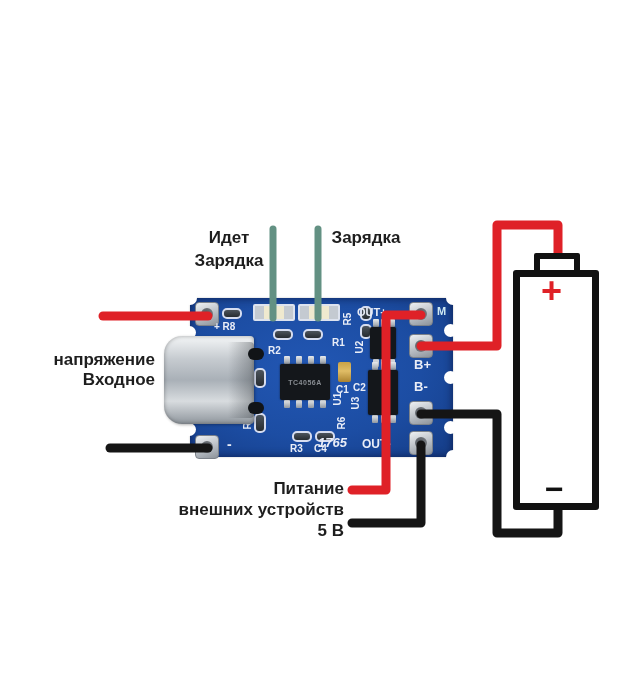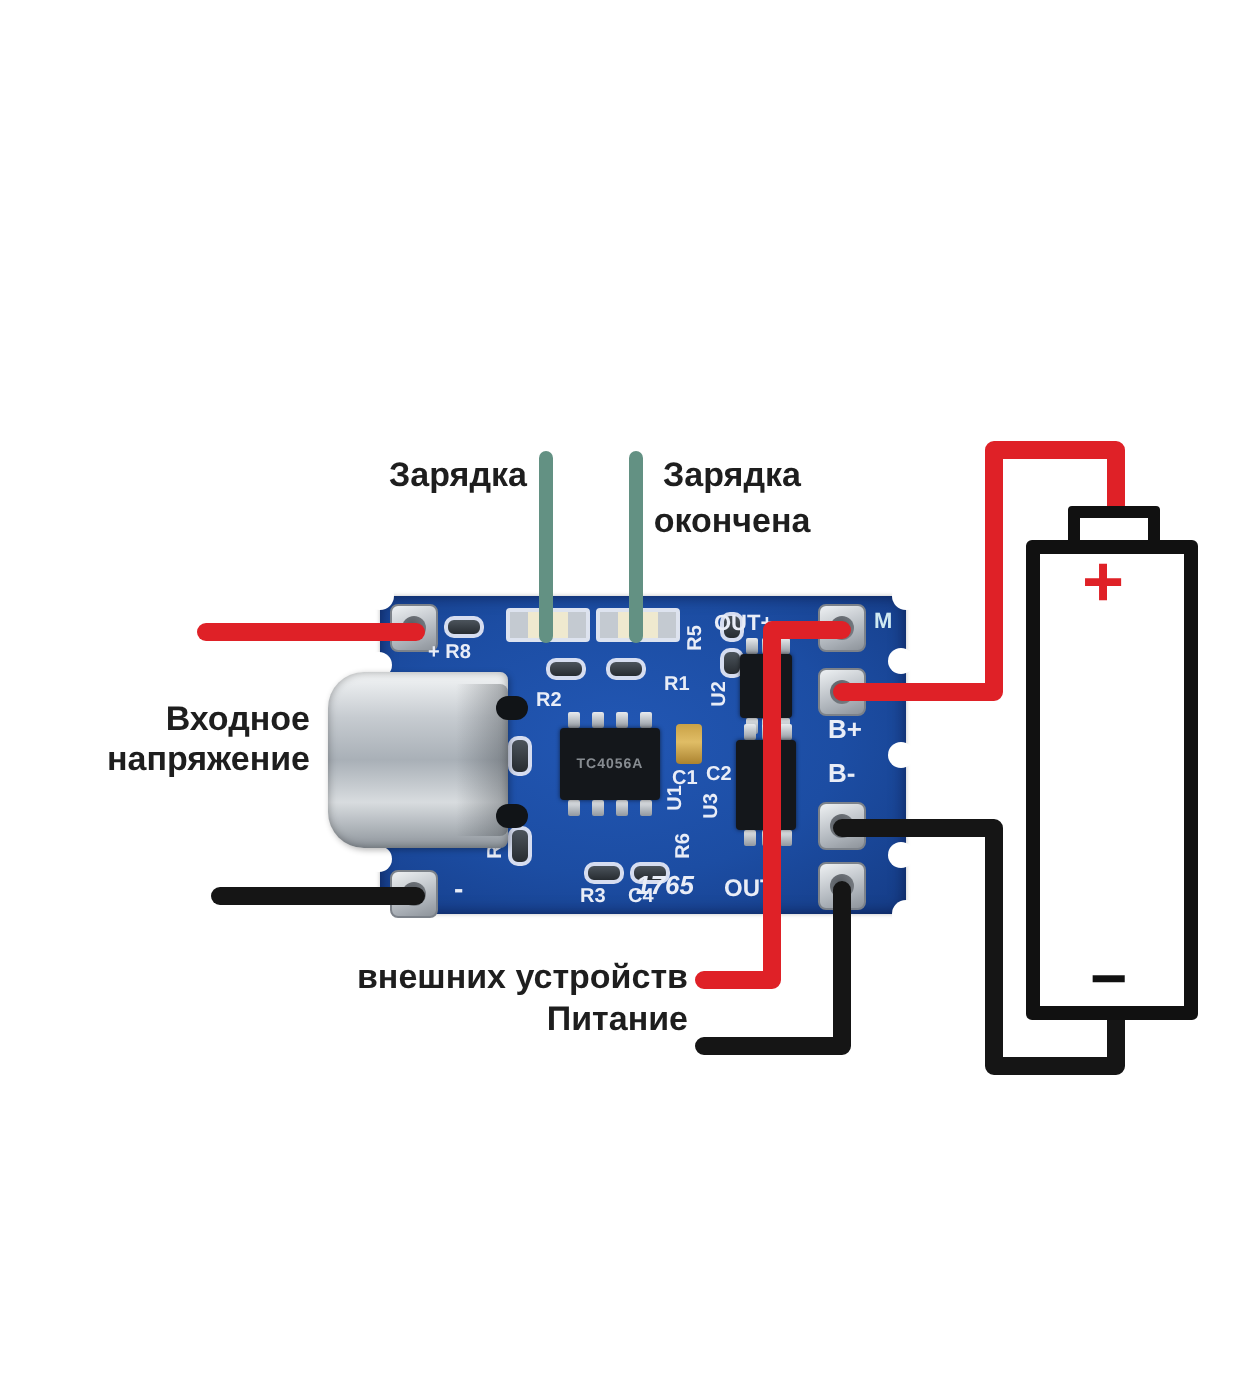--- a/index.html
+++ b/index.html
@@ -68,33 +68,34 @@
              font-size:32px;font-weight:bold;line-height:32px;}
   
   .wires{position:absolute;left:0;top:0;z-index:2;pointer-events:none;}
 </style>
 </head>
 <body>
 
 <div class="canvas">
 
   <div class="lbl lbl-charging">
+    <div>Идет</div>
     <div>Зарядка</div>
   </div>
   <div class="lbl lbl-charged">
     <div>Зарядка</div>
-    <div>окончена</div>
   </div>
   <div class="lbl lbl-input">
+    <div>напряжение</div>
     <div>Входное</div>
-    <div>напряжение</div>
   </div>
   <div class="lbl lbl-output">
+    <div>Питание</div>
     <div>внешних устройств</div>
-    <div>Питание</div>
+    <div>5 В</div>
   </div>
 
   <div class="board">
 
     <div class="notch n-tl"></div>
     <div class="notch n-tr"></div>
     <div class="notch n-bl"></div>
     <div class="notch n-br"></div>
     <div class="notch n-r1"></div>
     <div class="notch n-r2"></div>

